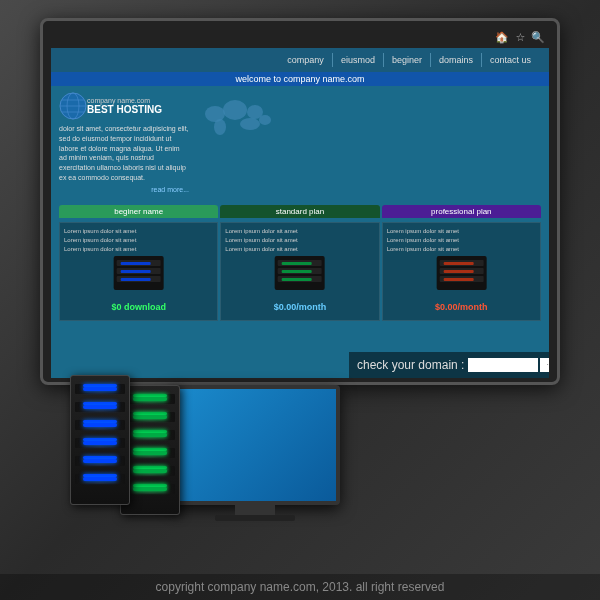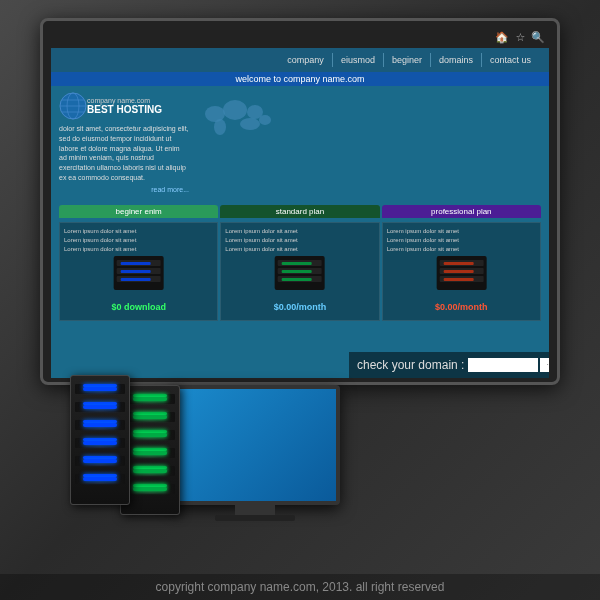--- a/index.html
+++ b/index.html
@@ -358,21 +358,21 @@
             <ellipse cx="60" cy="20" rx="8" ry="7" fill="#5599cc" opacity="0.7"></ellipse>
             <ellipse cx="25" cy="35" rx="6" ry="8" fill="#5599cc" opacity="0.7"></ellipse>
             <ellipse cx="55" cy="32" rx="10" ry="6" fill="#5599cc" opacity="0.7"></ellipse>
             <ellipse cx="70" cy="28" rx="6" ry="5" fill="#5599cc" opacity="0.7"></ellipse>
           </svg>
         </div>
       </div>
 
       <div class="plans-section">
         <div class="plans-header">
-          <div class="plan-header-item plan-header-beginner">beginer enim</div>
+          <div class="plan-header-item plan-header-beginner">beginer name</div>
           <div class="plan-header-item plan-header-standard">standard plan</div>
           <div class="plan-header-item plan-header-professional">professional plan</div>
         </div>
         <div class="plans-grid">
 
           <div class="plan-card">
             <div>Lorem ipsum dolor sit amet</div>
             <div>Lorem ipsum dolor sit amet</div>
             <div>Lorem ipsum dolor sit amet</div>
             <svg width="100%" height="38" viewBox="0 0 60 38">

